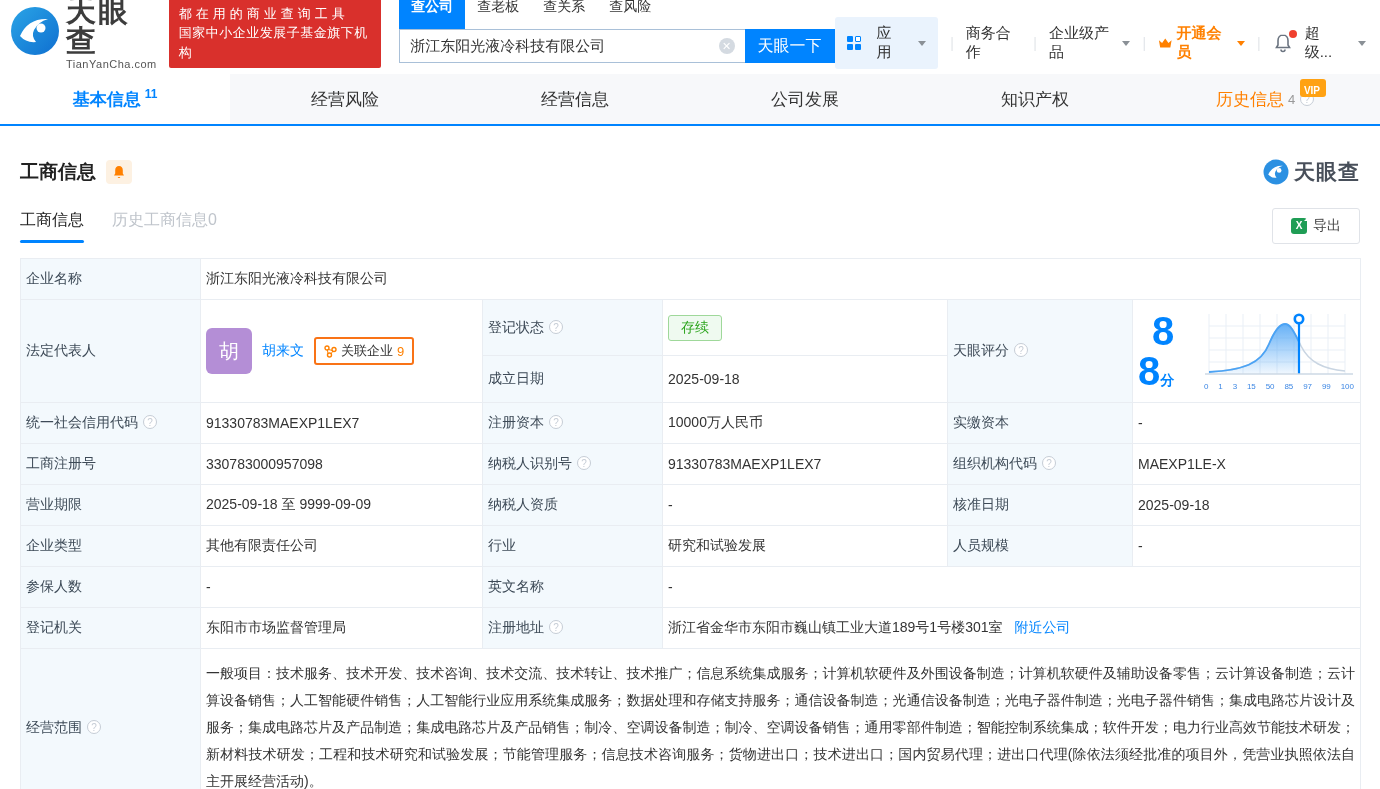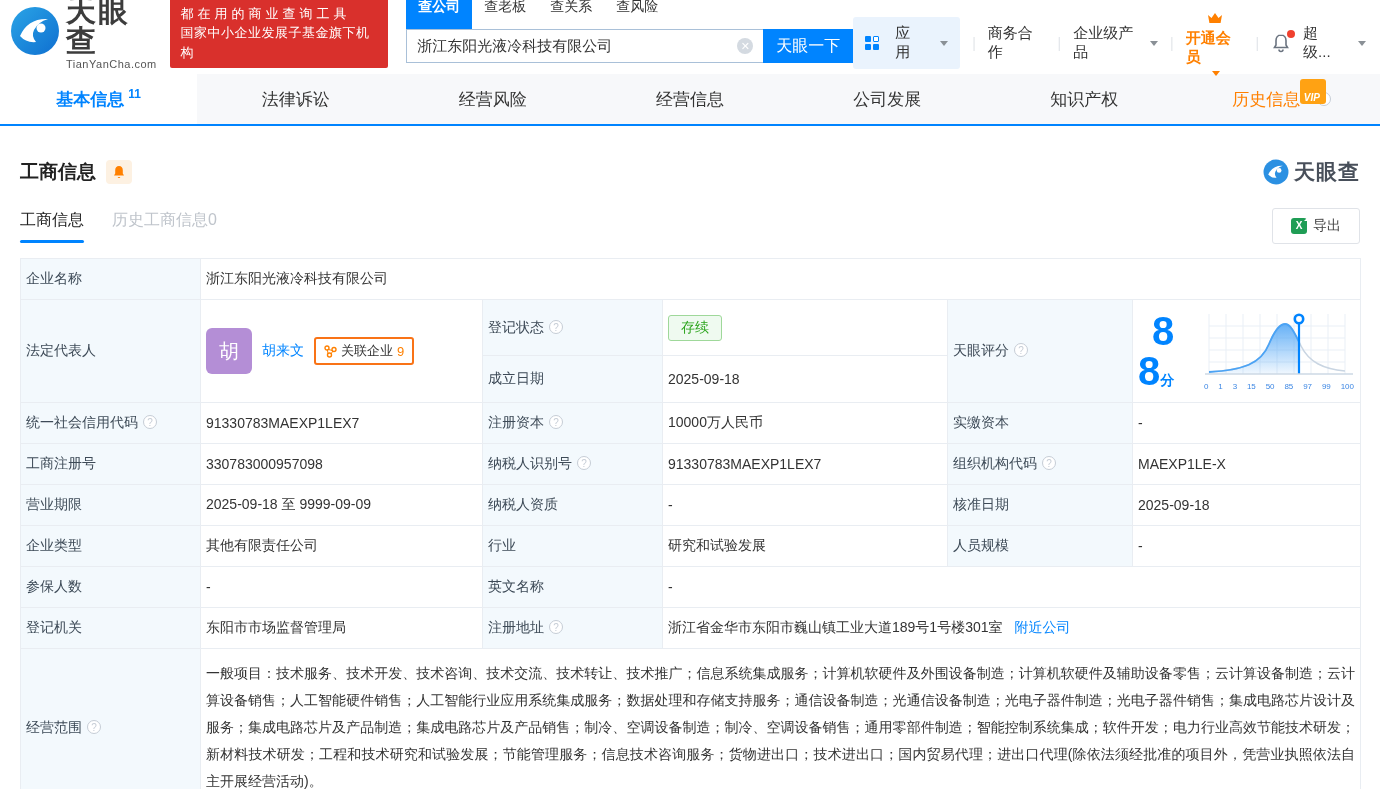--- a/index.html
+++ b/index.html
@@ -27,35 +27,35 @@
   .search-btn { width:90px; background:#0084ff; color:#fff; border:none; font-size:16px; cursor:pointer; font-family:inherit; }
 
   .top-right { margin-left:auto; display:flex; align-items:center; gap:12px; font-size:15px; padding-top:20px; }
   .apps-btn { display:flex; align-items:center; gap:16px; background:#eaf3fd; padding:7px 12px; border-radius:3px; cursor:pointer; }
   .grid-icon { display:inline-grid; grid-template-columns:6px 6px; grid-gap:2px; }
   .grid-icon i { width:6px; height:6px; background:#0084ff; border-radius:1px; }
   .grid-icon i.o { background:#fff; border:1.5px solid #0084ff; }
   .caret { display:inline-block; width:0; height:0; border-left:4px solid transparent; border-right:4px solid transparent; border-top:5px solid #8a9096; margin-left:2px; }
   .sep { color:#e3e6ea; font-size:14px; }
   .link-plain { color:#333; cursor:pointer; display:flex; align-items:center; gap:3px; }
-  .vip-link { color:#ff8000; font-weight:700; display:flex; align-items:center; gap:4px; cursor:pointer;flex-direction:column; }
+  .vip-link { color:#ff8000; font-weight:700; display:flex; align-items:center; gap:4px; cursor:pointer; }
   .vip-link .caret { border-top-color:#ff8000; }
   .bell-wrap { position:relative; cursor:pointer; display:flex; align-items:center; }
   .red-dot { position:absolute; top:-3px; right:-4px; width:8px; height:8px; border-radius:50%; background:#f0402e; }
   .user-link { color:#333; cursor:pointer; }
 
   
   .nav-tabs { height:52px; background:#f7f8fa; display:flex; border-bottom:2px solid #0084ff; margin-top:8px; }
   .nav-tab { flex:1; display:flex; align-items:center; justify-content:center; font-size:17px; color:#333; cursor:pointer; position:relative; }
   .nav-tab.active { background:#fff; color:#0084ff; font-weight:700; }
   .nav-count { font-size:12px; margin-left:4px; margin-top:-10px; }
   .nav-tab.active .nav-count { color:#0084ff; }
   .nav-tab.vip-tab { color:#ff8000; }
   .nav-tab.vip-tab .nav-count { color:#999; margin-top:0; font-size:13px; }
-  .vip-badge { position:absolute; top:5px; right:54px; background:#ffa213; color:#fff; font-size:10px; font-weight:700; font-style:italic; padding:13px 6px 1px 4px; border-radius:3px; }
+  .vip-badge { position:absolute; top:5px; right:54px; background:#ffa213; color:#fff; font-size:10px; font-weight:700; padding:6px 6px 1px 4px; border-radius:3px; }
   .help-icon { display:inline-block; width:14px; height:14px; border:1px solid #c6cdd6; color:#c6cdd6; border-radius:50%; font-size:10px; line-height:13px; text-align:center; margin-left:5px; vertical-align:1px; background:#fff; }
 
   
   .main { padding:0 20px; }
   .section-head { display:flex; align-items:center; margin-top:32px; }
   .section-title { font-size:19px; font-weight:700; color:#222; }
   .bell-badge { margin-left:10px; width:26px; height:24px; background:#fdf1e2; border-radius:4px; display:flex; align-items:center; justify-content:center; cursor:pointer; }
   .watermark { margin-left:auto; display:flex; align-items:center; gap:5px; opacity:.92; }
   .watermark-text { font-size:21px; font-weight:700; color:#39414d; letter-spacing:1px; }
 
@@ -176,23 +176,20 @@
         <span>超级...</span>
       </span>
       <span class="caret"></span>
     </div>
   </header>
 
   <nav class="nav-tabs">
     <div class="nav-tab active">
       <span>基本信息</span>
       <span class="nav-count">11</span>
-    </div>
-    <div class="nav-tab">
-      <span>法律诉讼</span>
     </div>
     <div class="nav-tab">
       <span>经营风险</span>
     </div>
     <div class="nav-tab">
       <span>经营信息</span>
     </div>
     <div class="nav-tab">
       <span>公司发展</span>
     </div>

